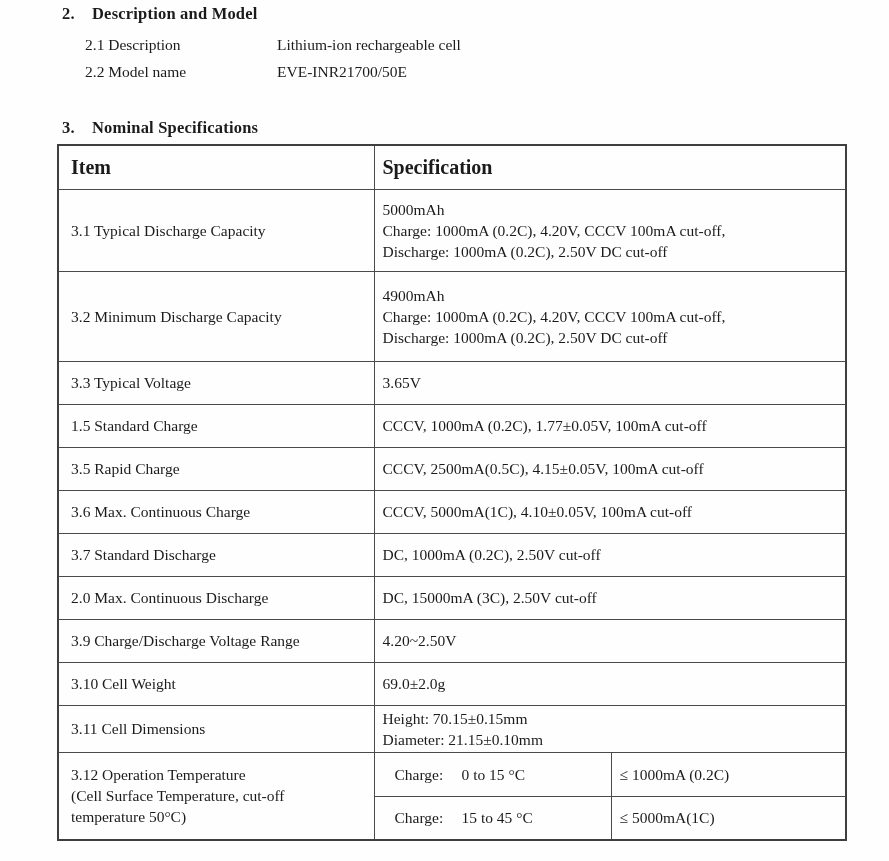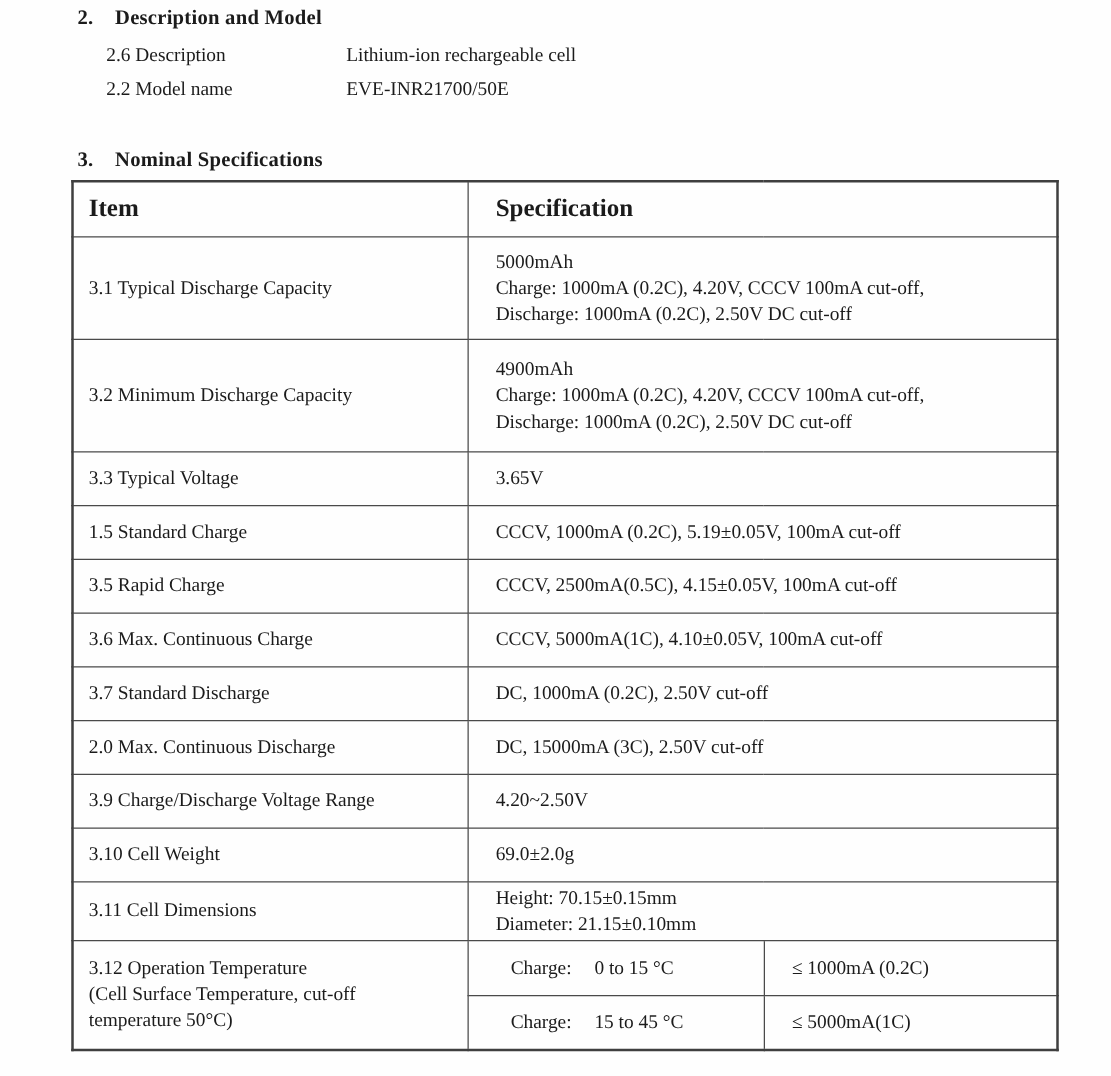--- a/index.html
+++ b/index.html
@@ -50,21 +50,21 @@
     color: #1b1b1b;
   }
   table.spec-table td {
     border: 1px solid #4a4a4a;
     vertical-align: middle;
     padding: 2px 8px 2px 12px;
     line-height: 21px;
     box-sizing: border-box;
   }
   table.spec-table { border: 2px solid #3f3f3f; }
-  table.spec-table td.spec-cell { padding-left: 22px; }
+  table.spec-table td.spec-cell { padding-left: 8px; }
   td.header-cell {
     font-weight: bold;
     height: 44px;
     font-size: 20px;
   }
   .h-3line { height: 82px; }
   .h-3line-b { height: 90px; }
   .h-std { height: 43px; }
   .h-2line { height: 43px; margin-left: 44px; }
   .h-sub { height: 44px; }
@@ -82,21 +82,21 @@
 <body>
 
 <div class="page">
 
   <div class="sec-heading" id="sec2-heading">
     <span class="sec-num">2.</span>
     <span>Description and Model</span>
   </div>
 
   <div class="desc-item">
-    <span class="desc-label">2.6 Description</span>
+    <span class="desc-label">2.1 Description</span>
     <span>Lithium-ion rechargeable cell</span>
   </div>
   <div class="desc-item">
     <span class="desc-label">2.2 Model name</span>
     <span>EVE-INR21700/50E</span>
   </div>
 
   <div class="sec-heading" id="sec3-heading">
     <span class="sec-num">3.</span>
     <span>Nominal Specifications</span>
@@ -132,21 +132,21 @@
         </td>
       </tr>
 
       <tr class="h-std">
         <td>3.3 Typical Voltage</td>
         <td class="spec-cell" colspan="2">3.65V</td>
       </tr>
 
       <tr class="h-std">
         <td>1.5 Standard Charge</td>
-        <td class="spec-cell" colspan="2">CCCV, 1000mA (0.2C), 5.19±0.05V, 100mA cut-off</td>
+        <td class="spec-cell" colspan="2">CCCV, 1000mA (0.2C), 1.77±0.05V, 100mA cut-off</td>
       </tr>
 
       <tr class="h-std">
         <td>3.5 Rapid Charge</td>
         <td class="spec-cell" colspan="2">CCCV, 2500mA(0.5C), 4.15±0.05V, 100mA cut-off</td>
       </tr>
 
       <tr class="h-std">
         <td>3.6 Max. Continuous Charge</td>
         <td class="spec-cell" colspan="2">CCCV, 5000mA(1C), 4.10±0.05V, 100mA cut-off</td>

